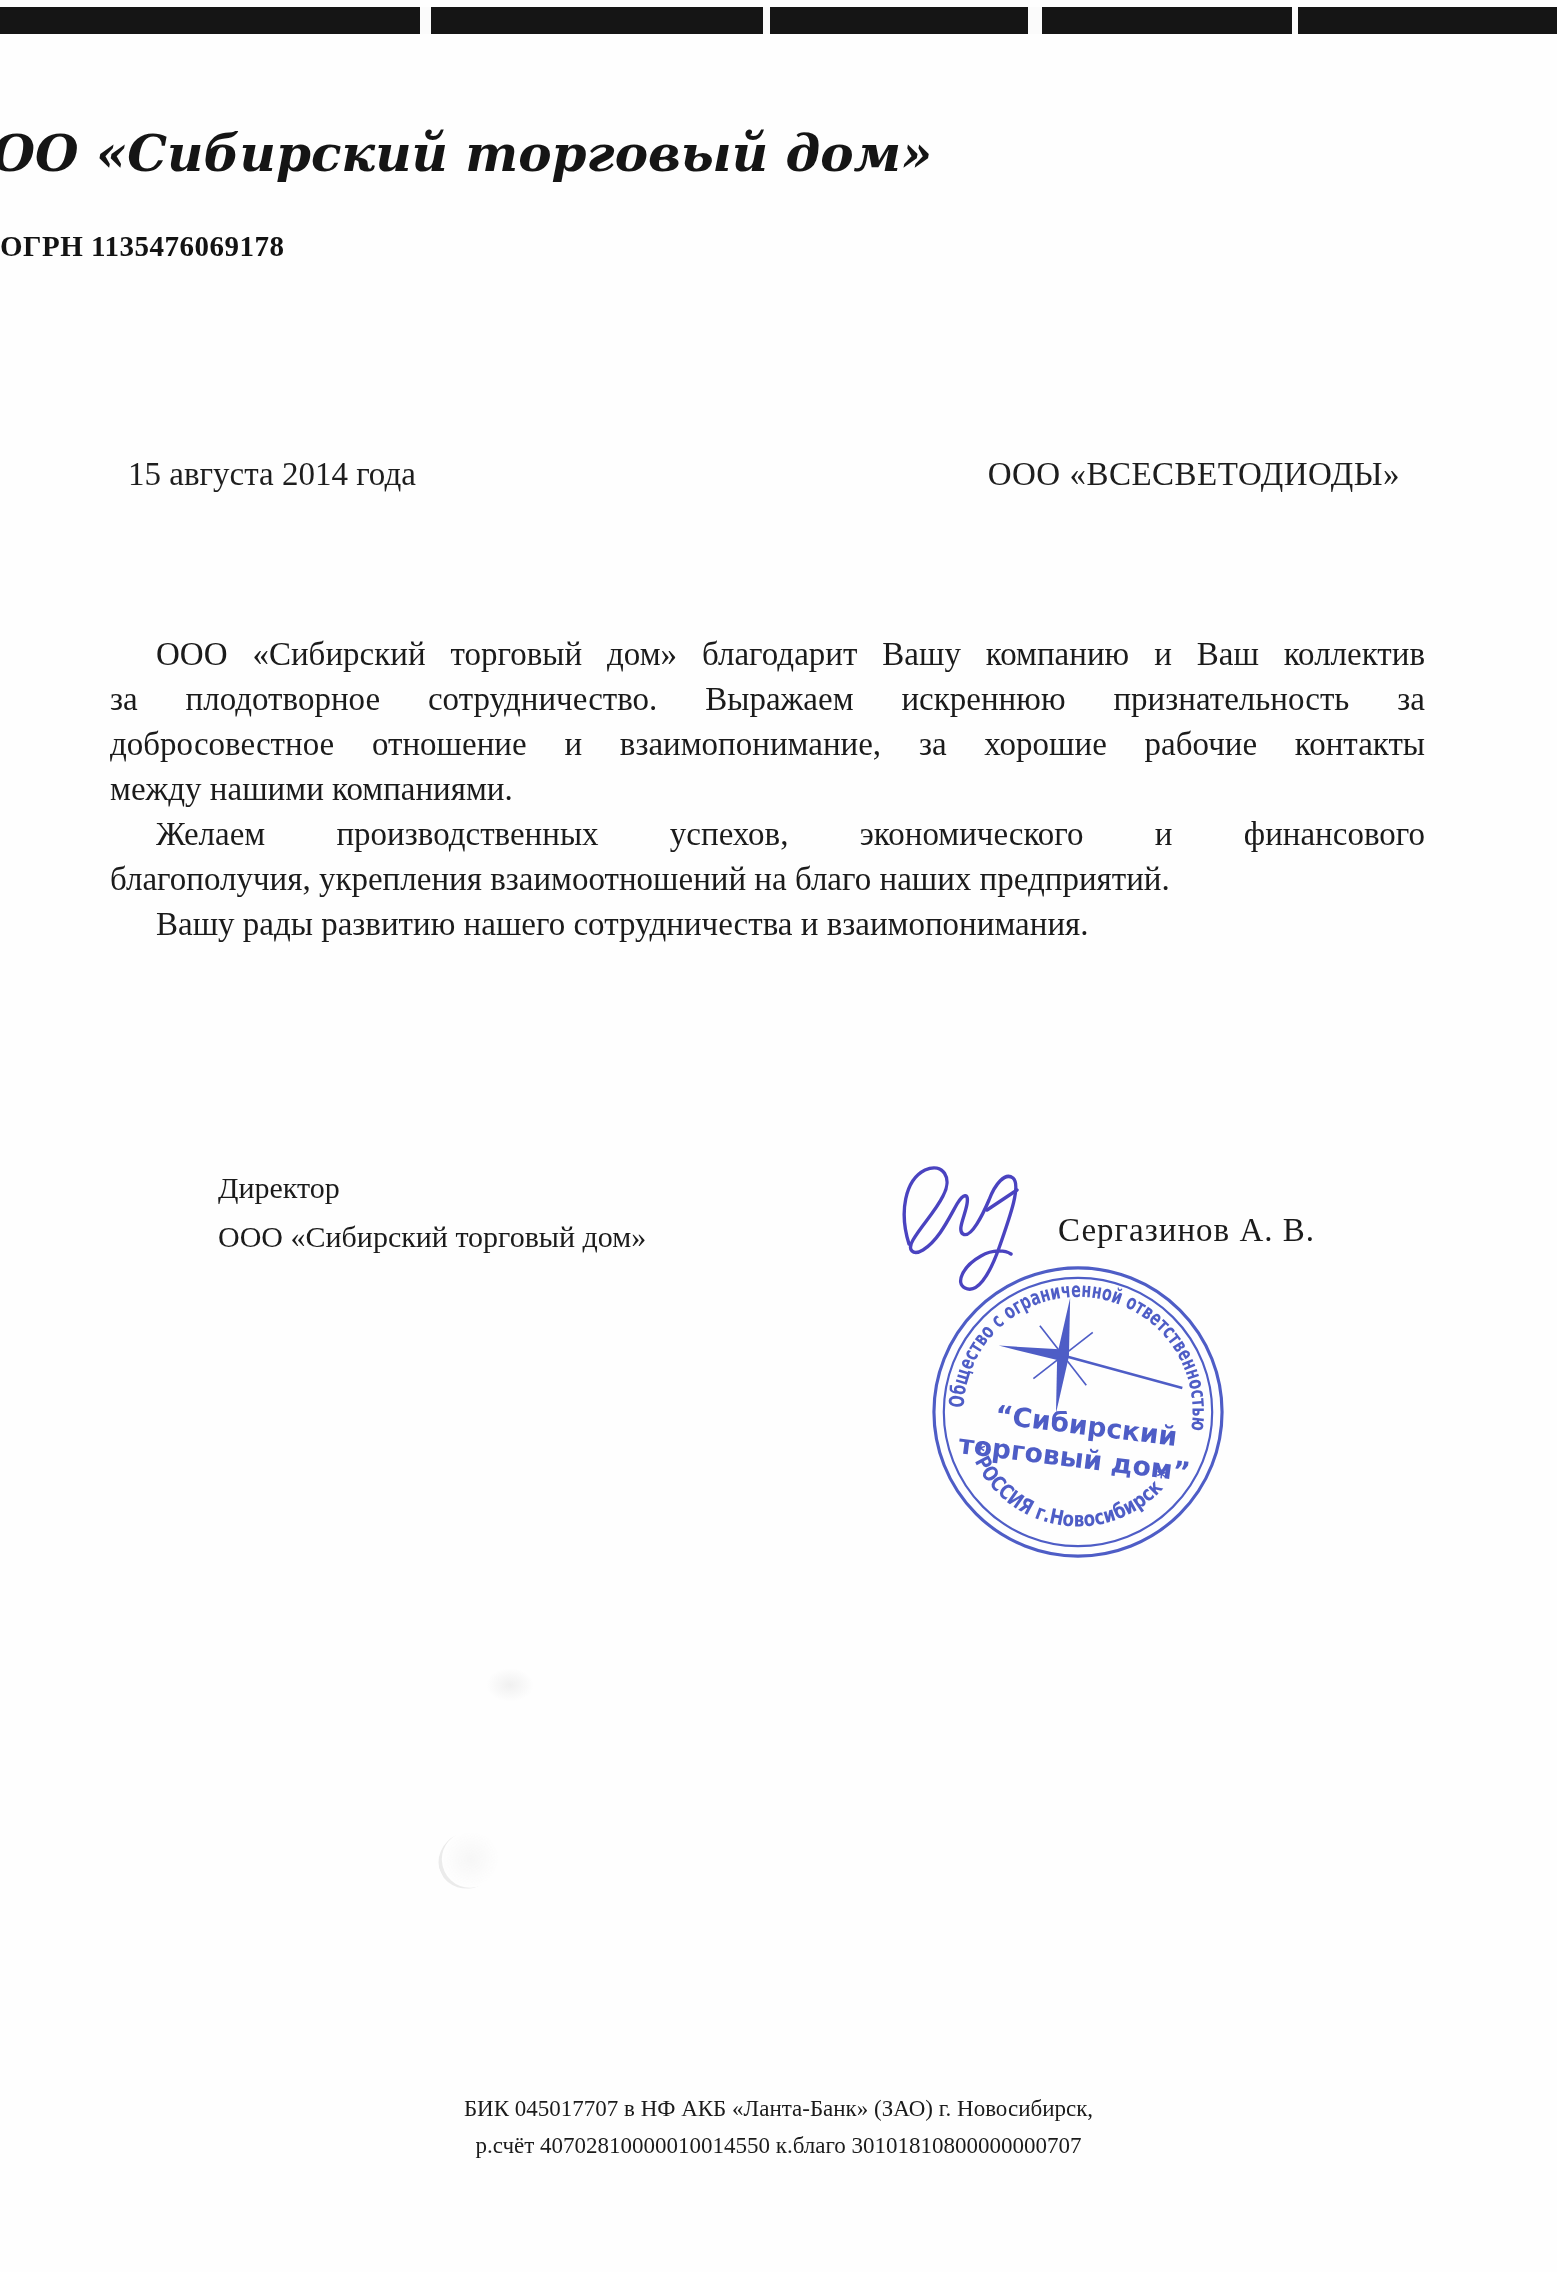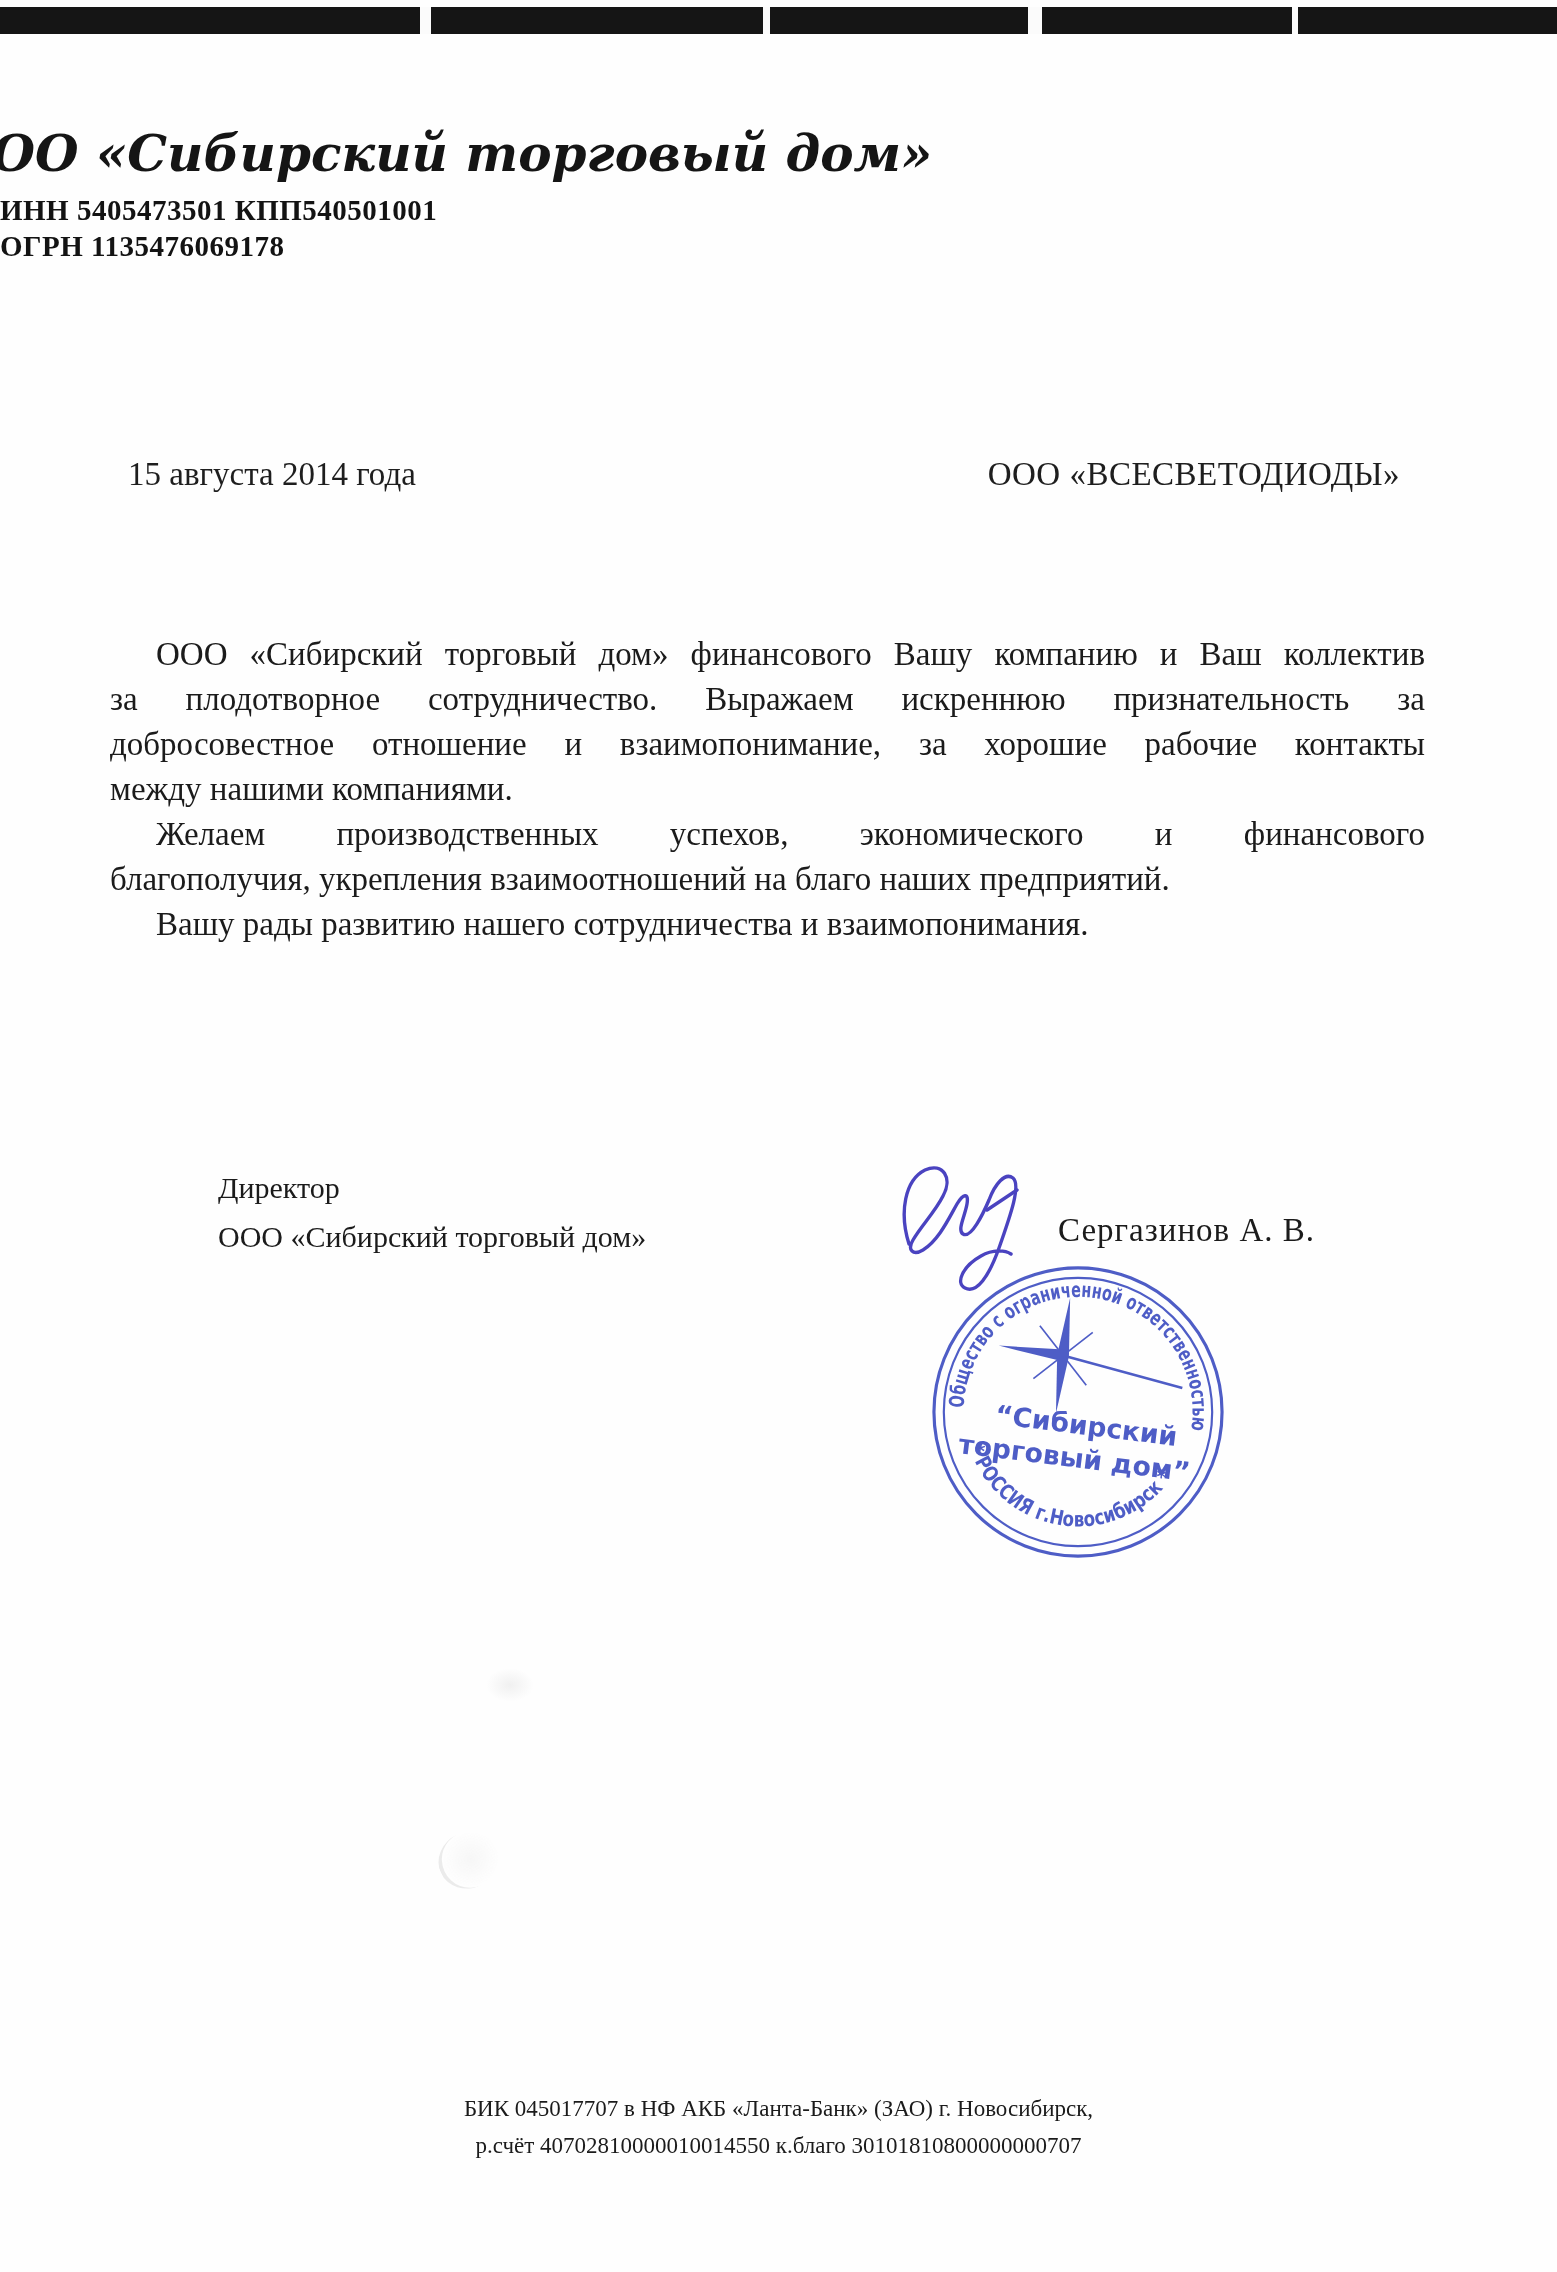--- a/index.html
+++ b/index.html
@@ -62,30 +62,29 @@
 <div class="page">
 
   <div class="scan-band">
     <div class="notch n1"></div>
     <div class="notch n2"></div>
     <div class="notch n3"></div>
     <div class="notch n4"></div>
   </div>
 
   <div class="company-name">ООО «Сибирский торговый дом»</div>
-  <div class="inn-kpp">ИНН 5405473501 КПП540501001</div>
   <div class="ogrn">ОГРН 1135476069178</div>
 
   <div class="date-row">
     <span class="date">15 августа 2014 года</span>
     <span class="addressee">ООО «ВСЕСВЕТОДИОДЫ»</span>
   </div>
 
   <div class="body-text">
-    <div class="line justify indent">ООО «Сибирский торговый дом» финансового Вашу компанию и Ваш коллектив</div>
+    <div class="line justify indent">ООО «Сибирский торговый дом» благодарит Вашу компанию и Ваш коллектив</div>
     <div class="line justify">за плодотворное сотрудничество. Выражаем искреннюю признательность за</div>
     <div class="line justify">добросовестное отношение и взаимопонимание, за хорошие рабочие контакты</div>
     <div class="line">между нашими компаниями.</div>
     <div class="line justify indent">Желаем производственных успехов, экономического и финансового</div>
     <div class="line">благополучия, укрепления взаимоотношений на благо наших предприятий.</div>
     <div class="line indent">Вашу рады развитию нашего сотрудничества и взаимопонимания.</div>
   </div>
 
   <div class="sig-position">
     <div>Директор</div>

